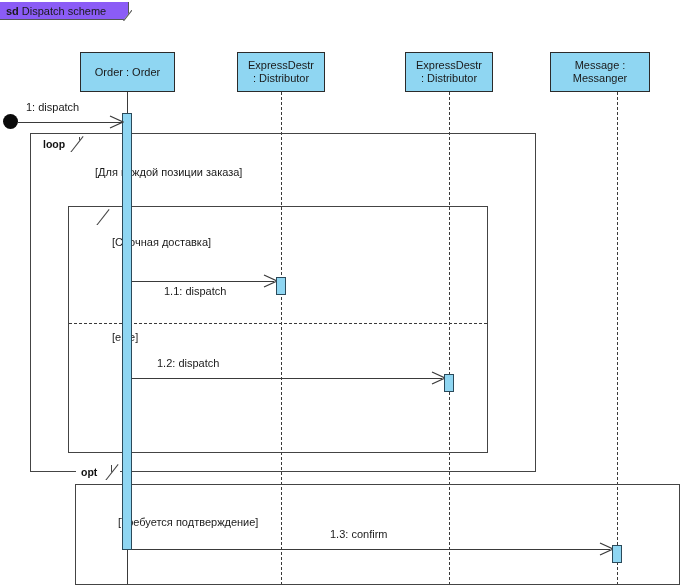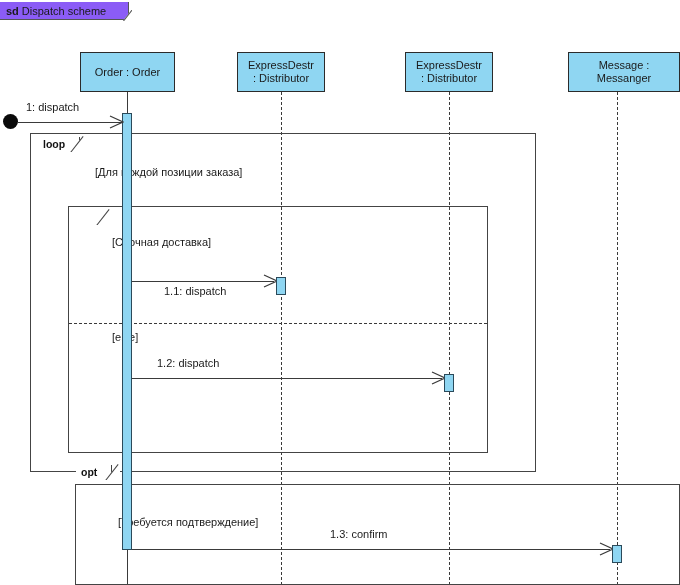--- a/index.html
+++ b/index.html
@@ -177,21 +177,21 @@
     <span>: Distributor</span>
   </div>
   <div class="abs lifeline-dash" style="left:281px; top:92px; height:493px;"></div>
 
   <div class="abs lifeline-head" style="left:405px; top:52px; width:88px; height:40px;">
     <span>ExpressDestr</span>
     <span>: Distributor</span>
   </div>
   <div class="abs lifeline-dash" style="left:449px; top:92px; height:493px;"></div>
 
-  <div class="abs lifeline-head" style="left:568px; top:52px; width:112px; height:40px;">
+  <div class="abs lifeline-head" style="left:550px; top:52px; width:100px; height:40px;">
     <span>Message :</span>
     <span>Messanger</span>
   </div>
   <div class="abs lifeline-dash" style="left:617px; top:92px; height:493px;"></div>
 
   <div class="abs fragment" style="left:30px; top:133px; width:506px; height:339px;"></div>
   <div class="abs" style="left:38px; top:134px; width:48px; height:18px; overflow:hidden;">
     <div class="fragment-label" style="position:relative; display:inline-block;">loop</div>
     <div class="fragment-label-notch" style="left:30px; right:auto;"></div>
   </div>

